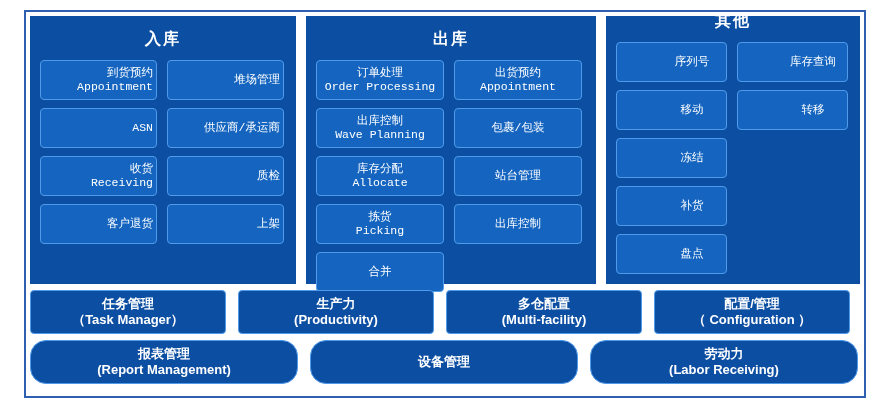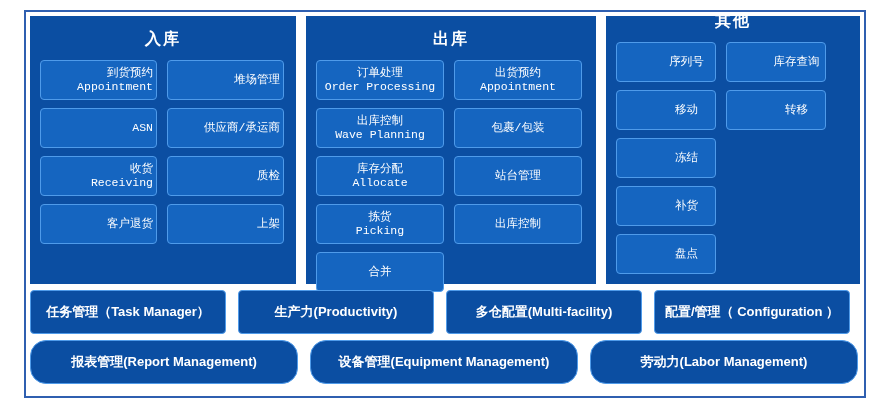--- a/index.html
+++ b/index.html
@@ -73,21 +73,21 @@
     display: flex;
     flex-direction: column;
     align-items: center;
     justify-content: center;
     box-sizing: border-box;
     height: 40px;
     padding: 2px 3px;
   }
   .col-inbound .cell { width: 117px; align-items: flex-end; }
   .col-outbound .cell { width: 128px; }
-  .col-other .cell { width: 100px; padding-left: 44px; }
+  .col-other .cell { width: 111px; padding-left: 44px; }
 
   .cell .l1 { display: block; }
   .cell .l2 { display: block; }
 
   .band {
     position: absolute;
     left: 30px;
     display: flex;
     gap: 12px;
   }
@@ -97,21 +97,21 @@
   .wide-cell {
     background: #0b4ea2;
     border: 1px solid #4f9bea;
     border-radius: 4px;
     color: #ffffff;
     font-size: 13px;
     font-weight: bold;
     line-height: 1.25;
     text-align: center;
     display: flex;
-    flex-direction: row;
+    flex-direction: column;
     align-items: center;
     justify-content: center;
     box-sizing: border-box;
     height: 44px;
     padding: 2px 4px;
   }
   .band-1 .wide-cell { width: 196px; }
   .band-2 .wide-cell { width: 268px; border-radius: 16px; }
 </style>
 </head>
@@ -259,21 +259,20 @@
     </div>
   </div>
 
   <div class="band band-2">
     <div class="wide-cell">
       <span class="l1">报表管理</span>
       <span class="l2">(Report Management)</span>
     </div>
     <div class="wide-cell">
       <span class="l1">设备管理</span>
-      <span class="l2">(Equipment Management)</span>
     </div>
     <div class="wide-cell">
       <span class="l1">劳动力</span>
-      <span class="l2">(Labor Management)</span>
+      <span class="l2">(Labor Receiving)</span>
     </div>
   </div>
 
 </div>
 
 </body></html>

